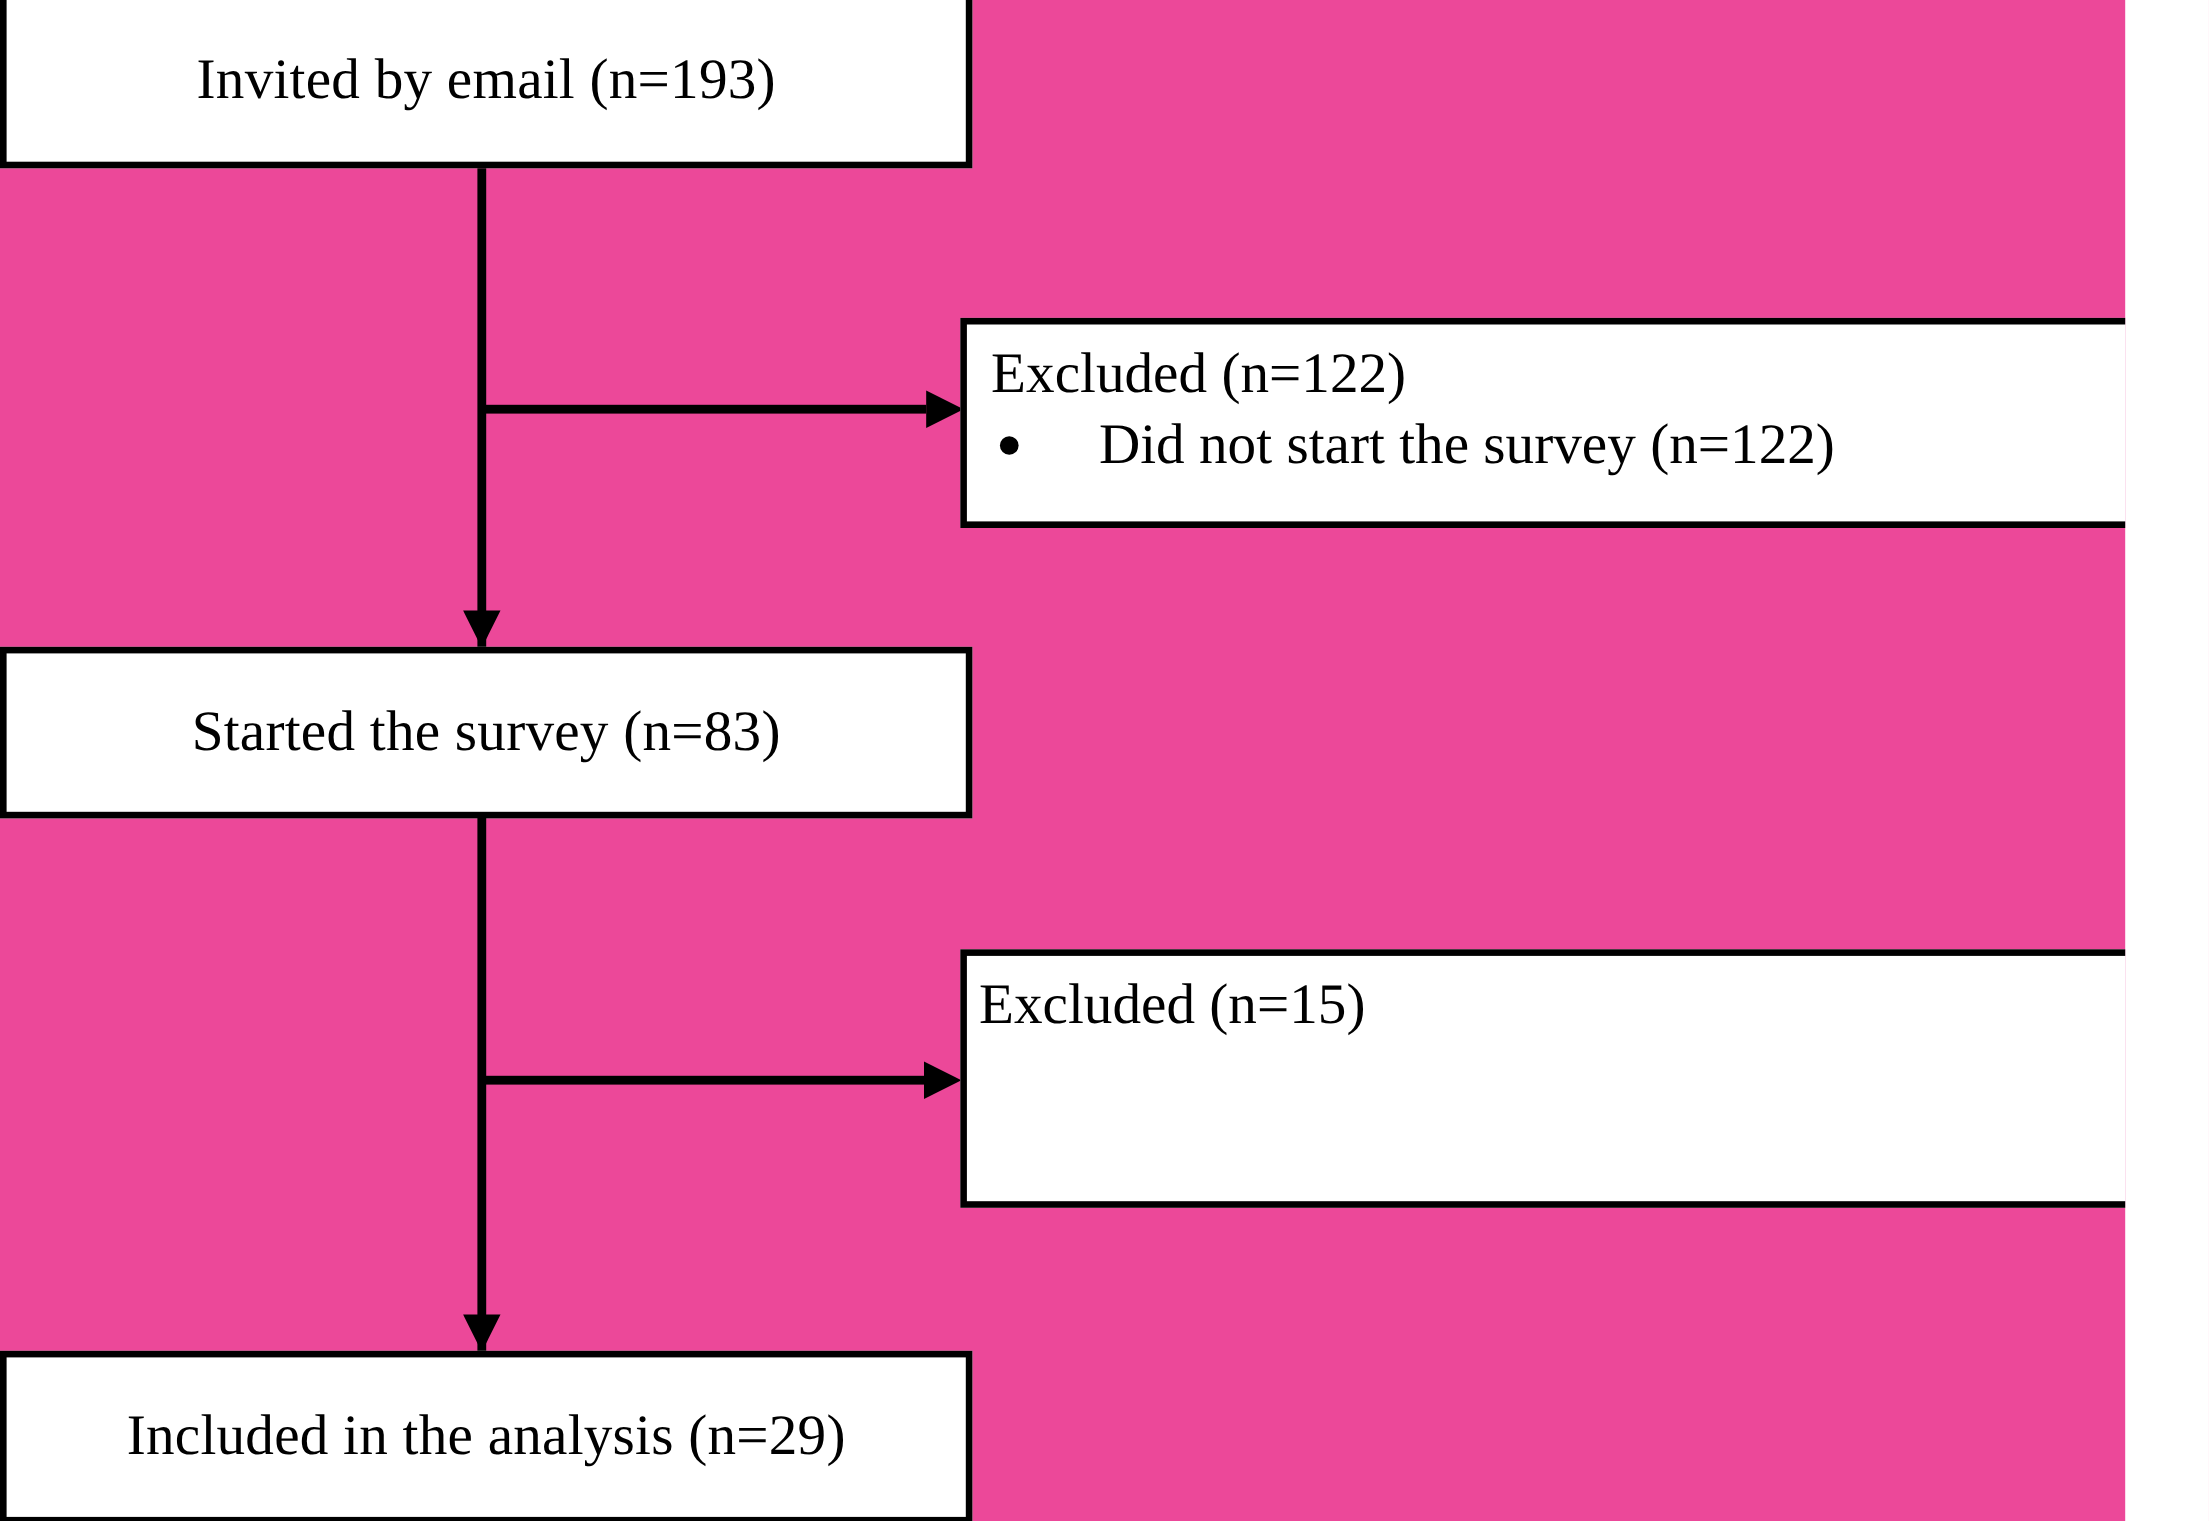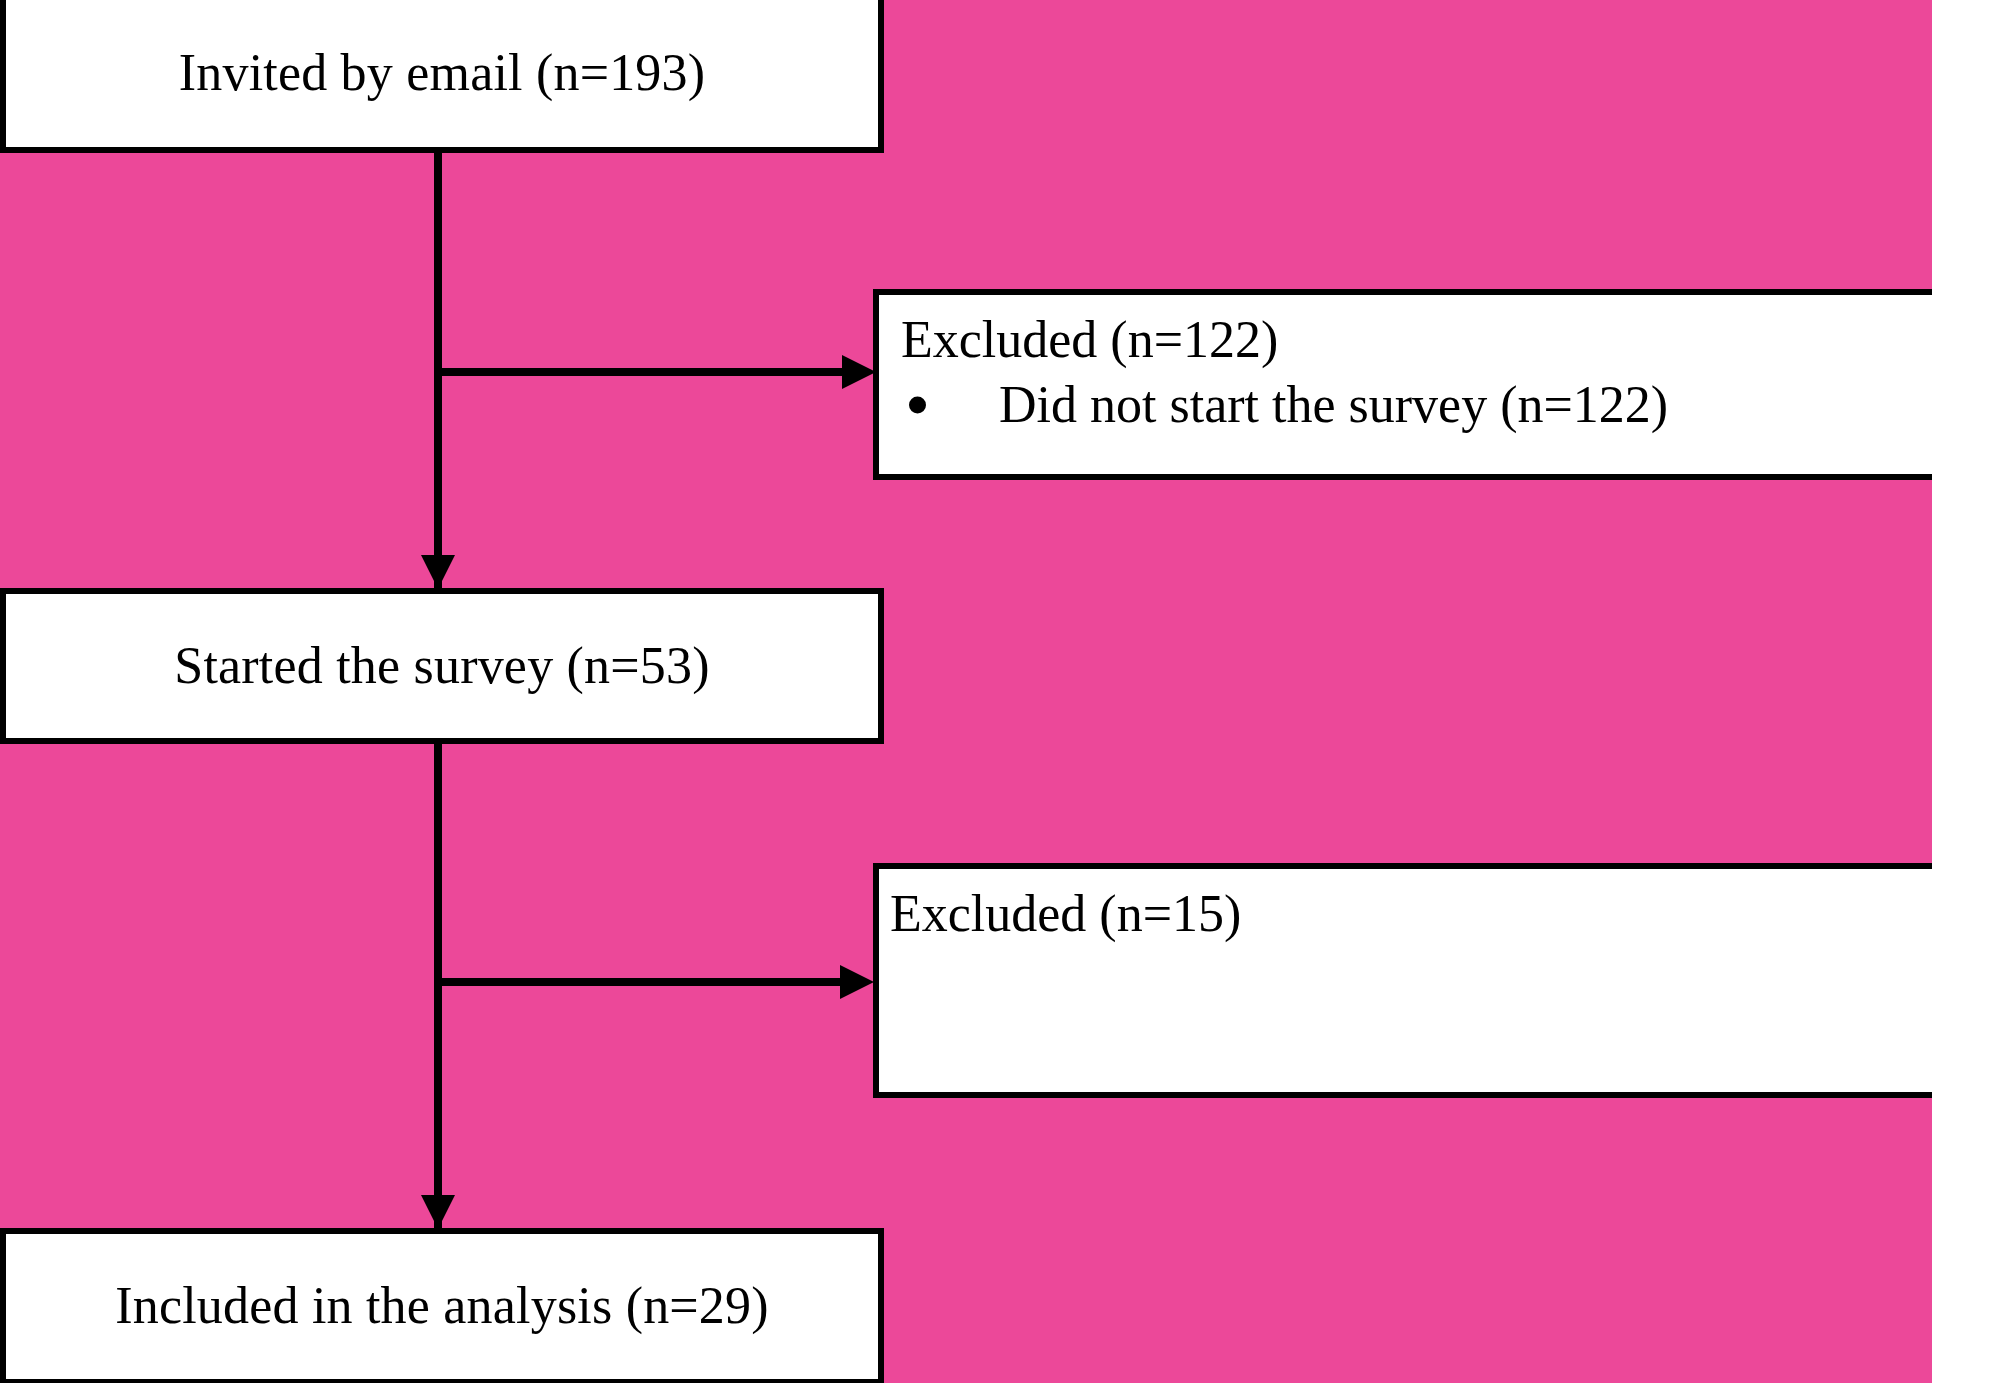--- a/index.html
+++ b/index.html
@@ -136,21 +136,21 @@
     <div class="excl-title">Excluded (n=122)</div>
     <ul class="excl-list">
       <li>
         <span class="bullet"></span>
         <span>Did not start the survey (n=122)</span>
       </li>
     </ul>
   </div>
 
   <div class="node main" id="box-started">
-    <span class="node-label">Started the survey (n=53)</span>
+    <span class="node-label">Started the survey (n=83)</span>
   </div>
 
   <div class="vline" id="spine-b"></div>
   <div class="arrow-down" id="spine-b-arrow"></div>
   <div class="hline" id="branch-b"></div>
   <div class="arrow-right" id="branch-b-arrow"></div>
 
   <div class="node side" id="box-excluded-2">
     <div class="excl-title">Excluded (n=15)</div>
   </div>

